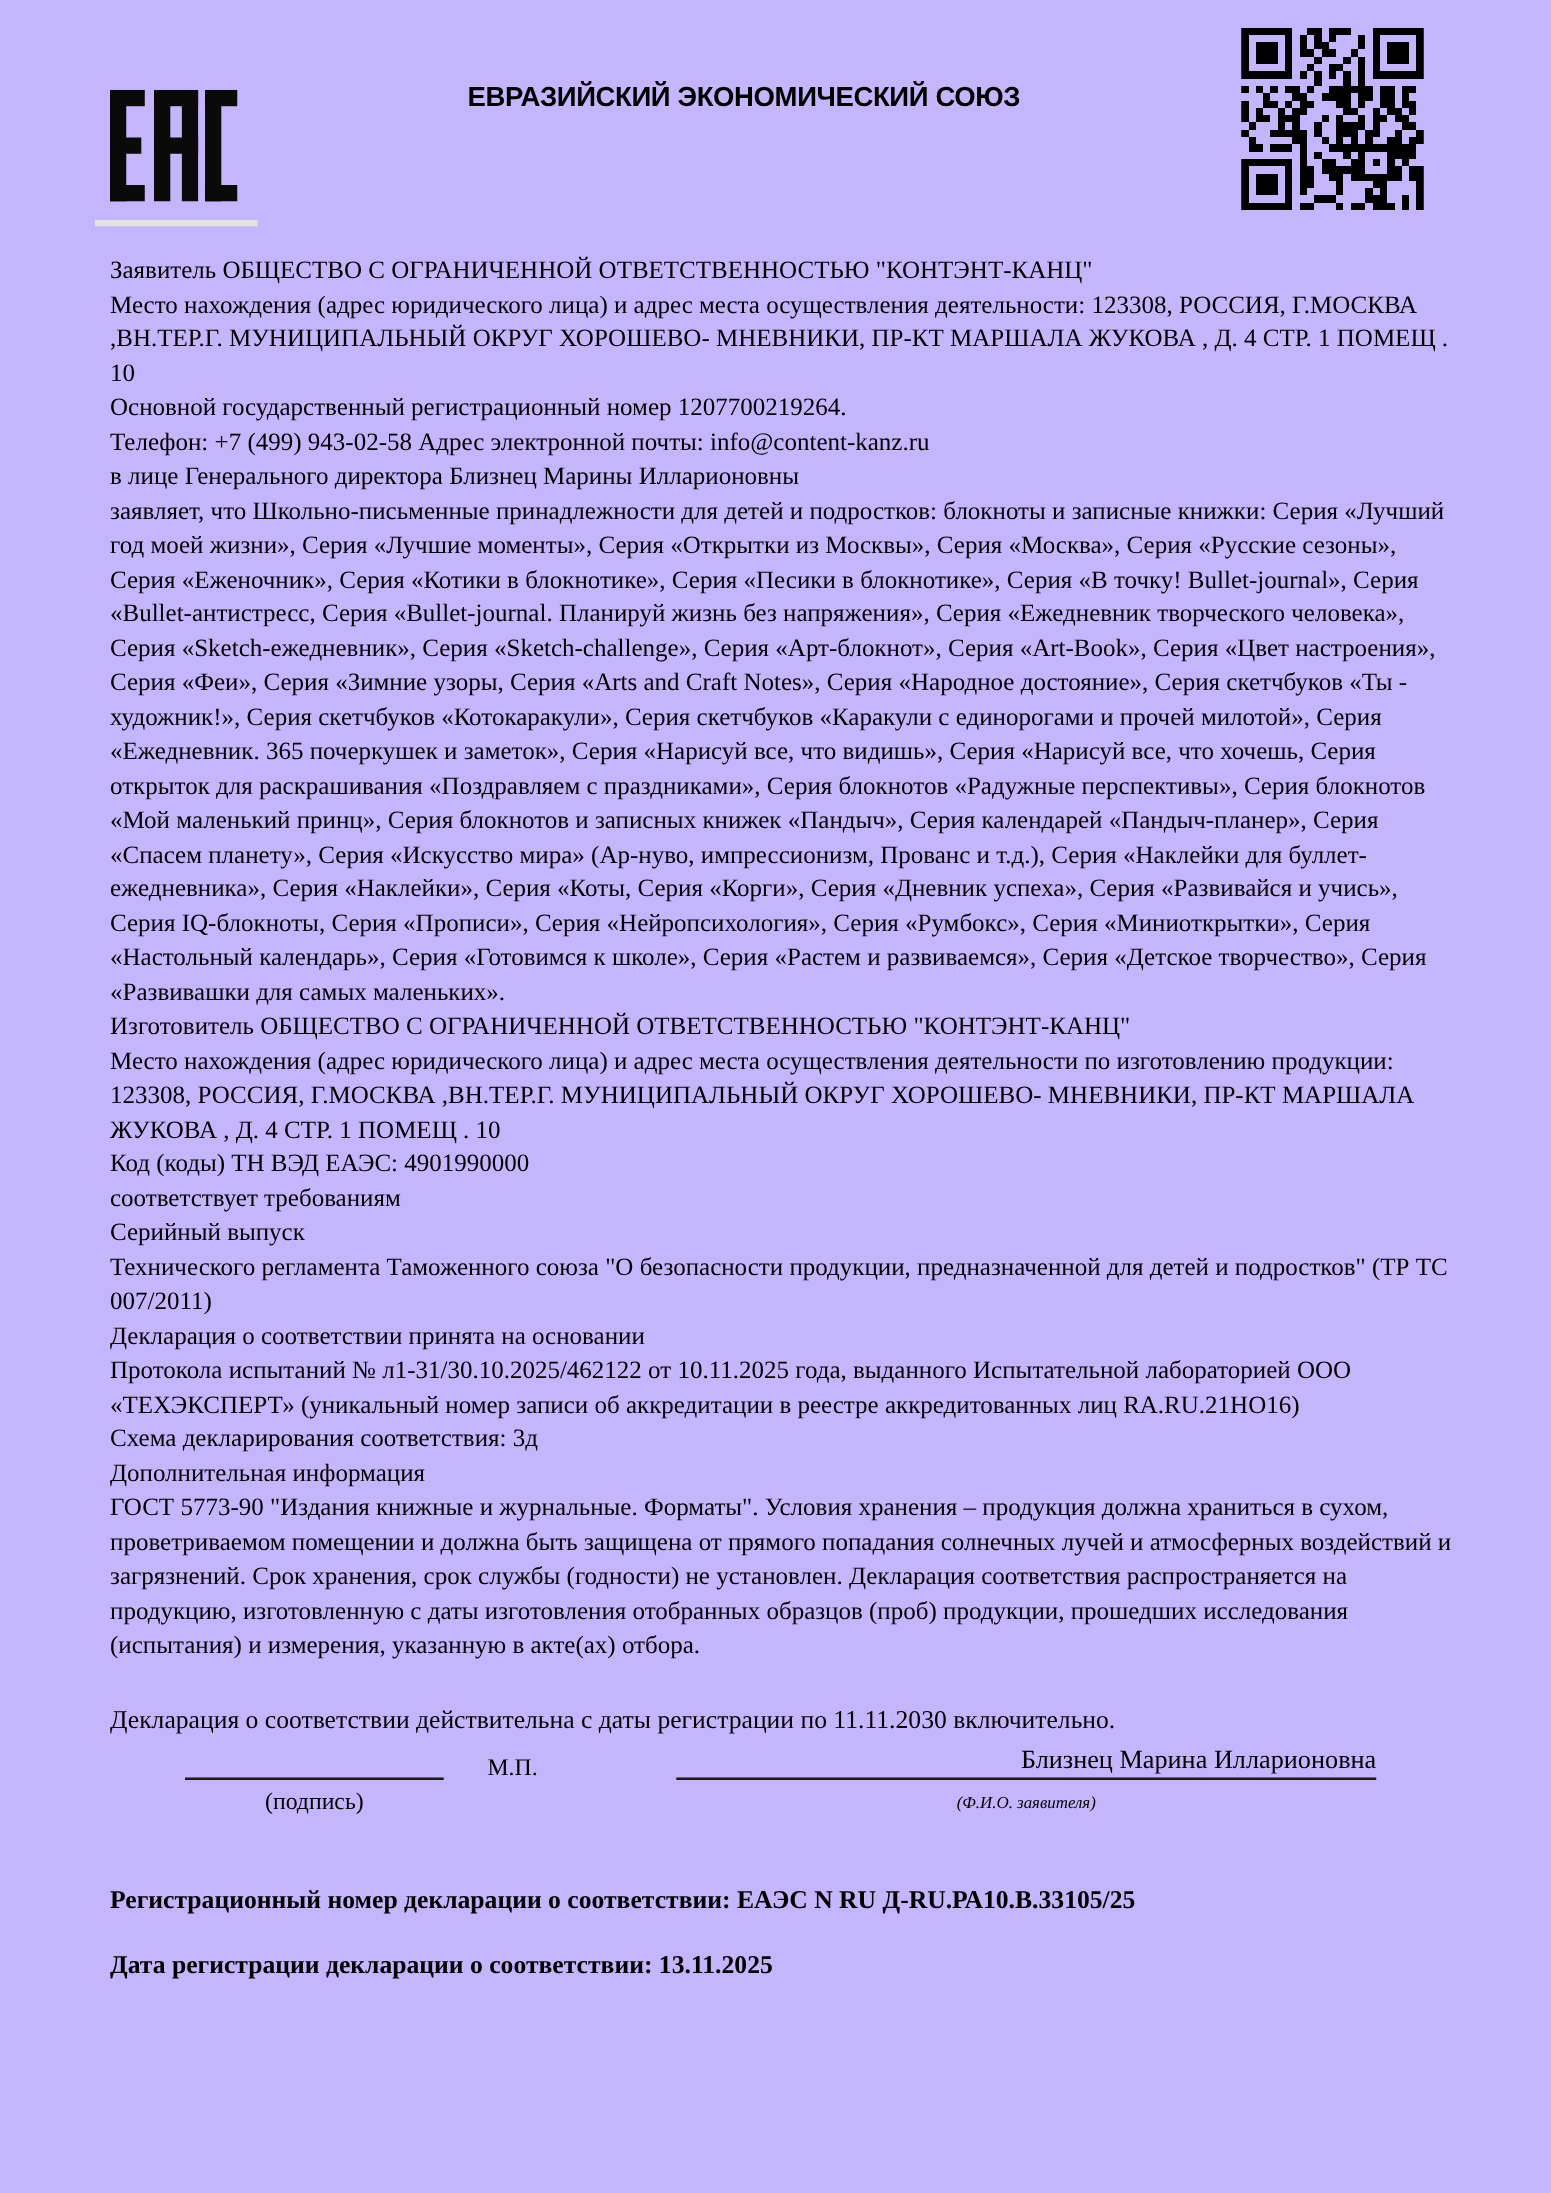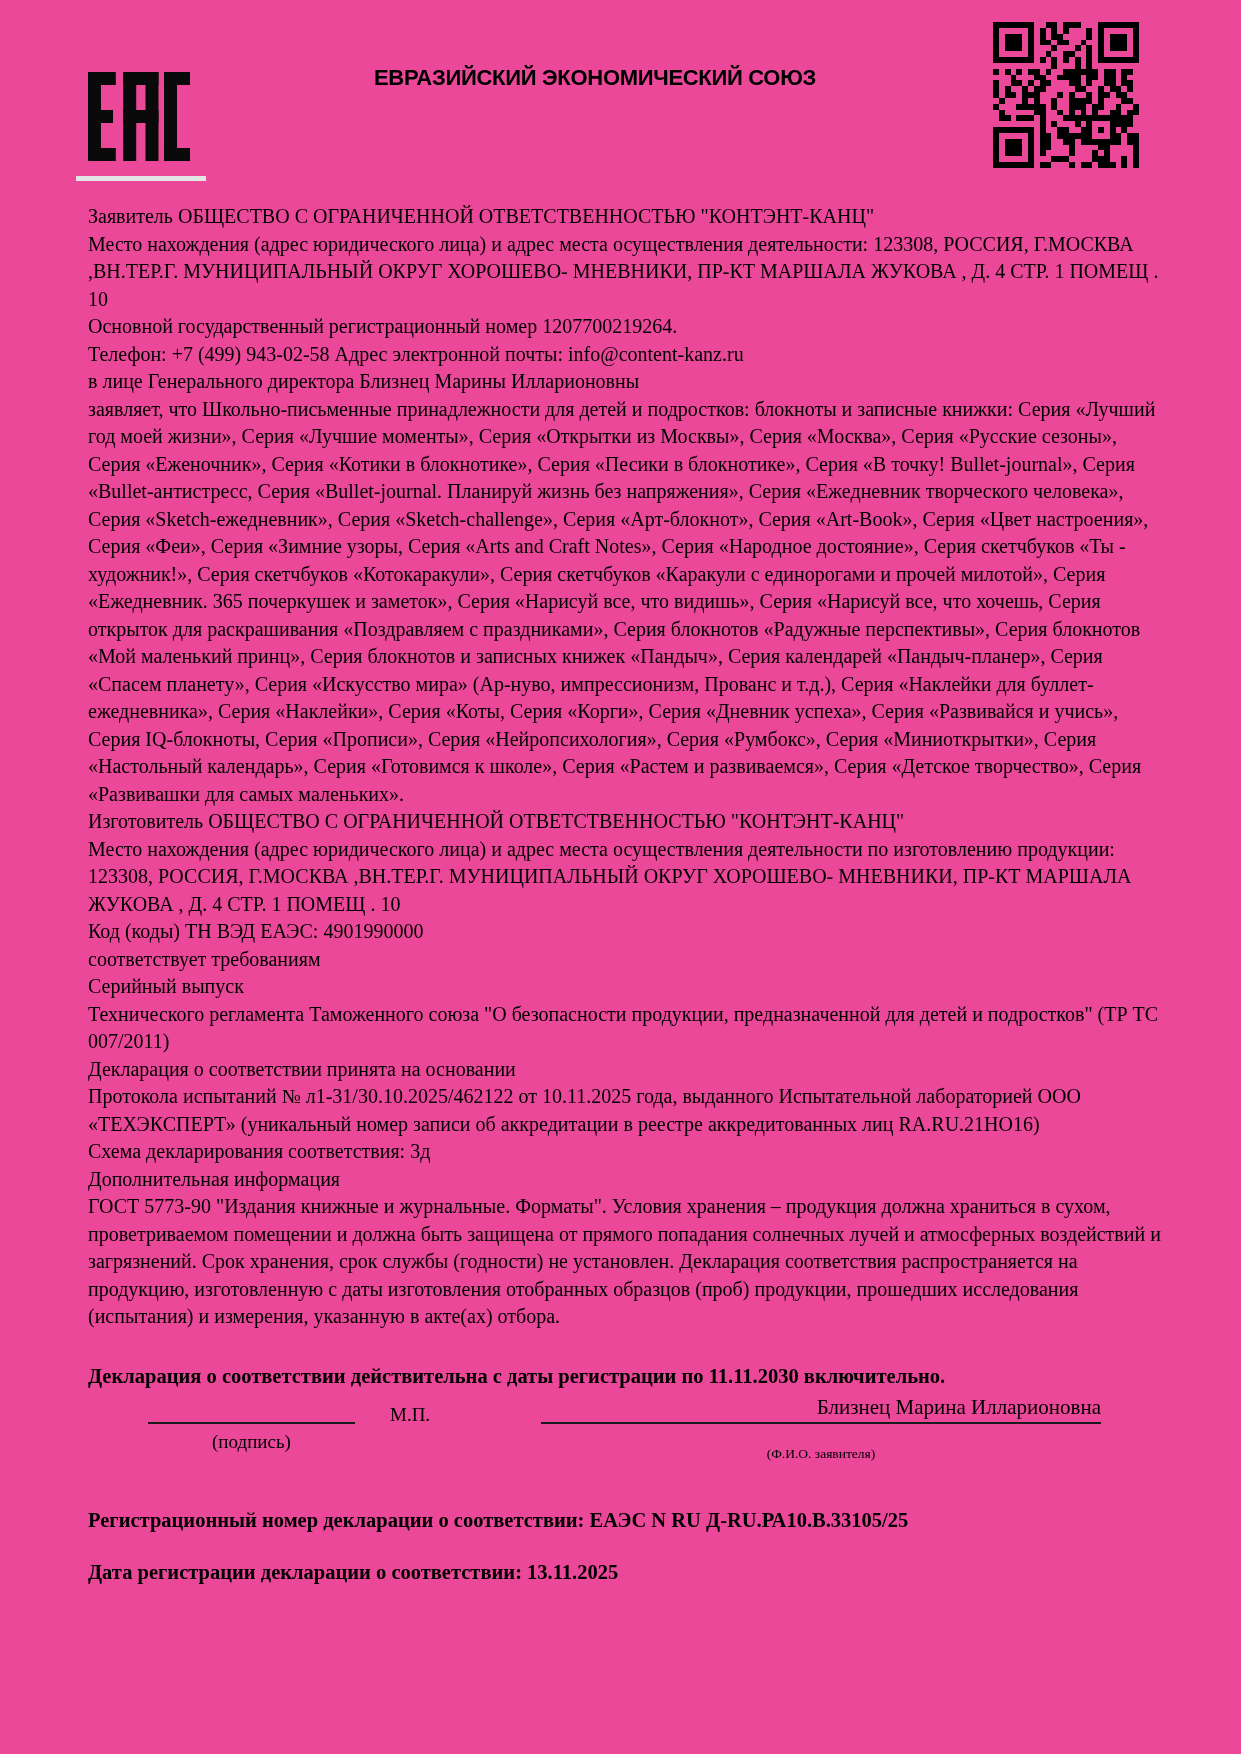--- a/index.html
+++ b/index.html
@@ -1,46 +1,46 @@
 <!DOCTYPE html>
 <html><head>
 <meta charset="utf-8">
 <style>
   html,body{margin:0;padding:0;background:#9a9a9a;}
   .page{
     position:relative;width:1241px;height:1754px;margin:0 auto;
-    background:#ec4899;color:#000;overflow:hidden;
+    background:#c4b5fd;color:#000;overflow:hidden;
     font-family:"Liberation Serif",serif;
   }
   
   .eac-logo{position:absolute;left:88px;top:68px;width:102px;height:97px;}
   .logo-underline{position:absolute;left:76px;top:176px;width:130px;height:5px;background:#e4e4e4;}
   .doc-title{
     position:absolute;left:190px;top:63px;width:810px;text-align:center;
     font-family:"Liberation Sans",sans-serif;font-weight:bold;
     font-size:22px;line-height:29px;letter-spacing:-0.3px;
   }
   .qr{position:absolute;left:993px;top:22px;width:146px;height:146px;}
   
   .content{
     position:absolute;left:88px;top:203px;width:1080px;
     font-size:20px;line-height:27.5px;text-align:left;
   }
   .para{margin:0;}
   .para .b{font-weight:normal;}
-  .validity{margin-top:32px;font-weight:bold;font-size:20.5px;}
+  .validity{margin-top:32px;font-weight:normal;font-size:20.5px;}
   
   .sig-block{position:relative;height:78px;margin-top:4px;}
   .sig-line{position:absolute;height:2px;background:#1a1a1a;}
   .line-left{left:60px;top:28px;width:207px;}
   .line-right{left:453px;top:28px;width:560px;}
   .mp{position:absolute;left:302px;top:7px;font-size:19px;}
   .sig-name{position:absolute;left:453px;top:0;width:560px;text-align:right;font-size:21px;}
   .cap-sign{position:absolute;left:60px;top:34px;width:207px;text-align:center;font-size:19px;}
-  .cap-name{position:absolute;left:453px;top:46px;width:560px;text-align:center;font-size:13.5px;}
+  .cap-name{position:absolute;left:453px;top:34px;width:560px;text-align:center;font-size:13.5px;font-style:italic;}
   
   .reg-line{font-weight:bold;font-size:20.5px;line-height:24px;}
   .reg-1{margin-top:36px;}
   .reg-2{margin-top:28px;}
 </style>
 </head>
 <body>
 
 <div class="page">
 

